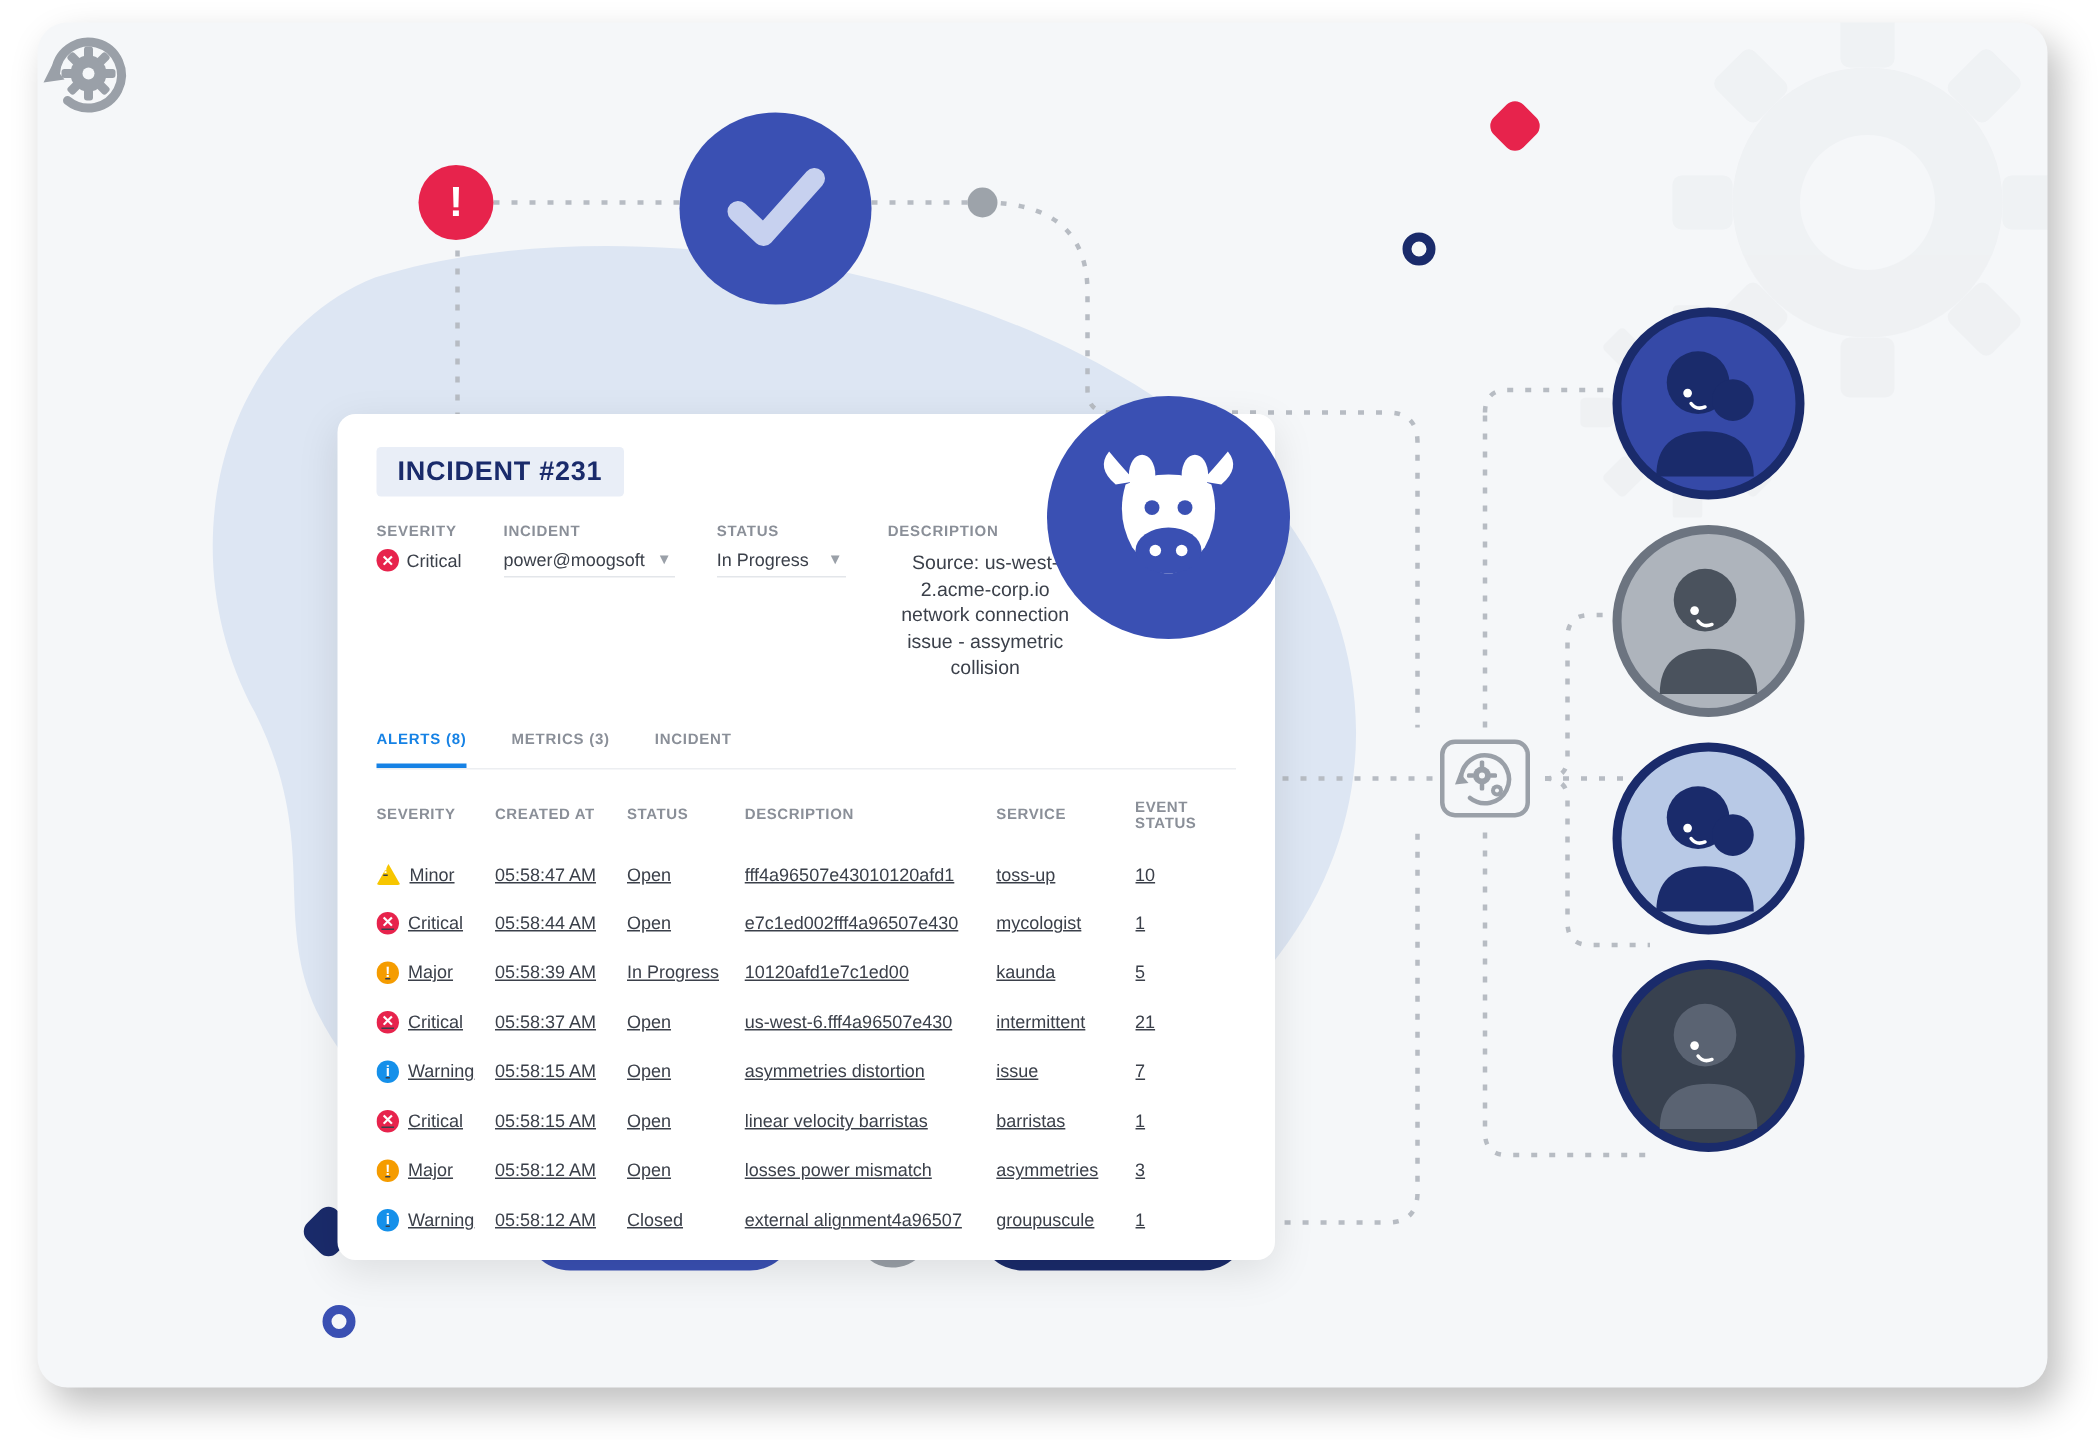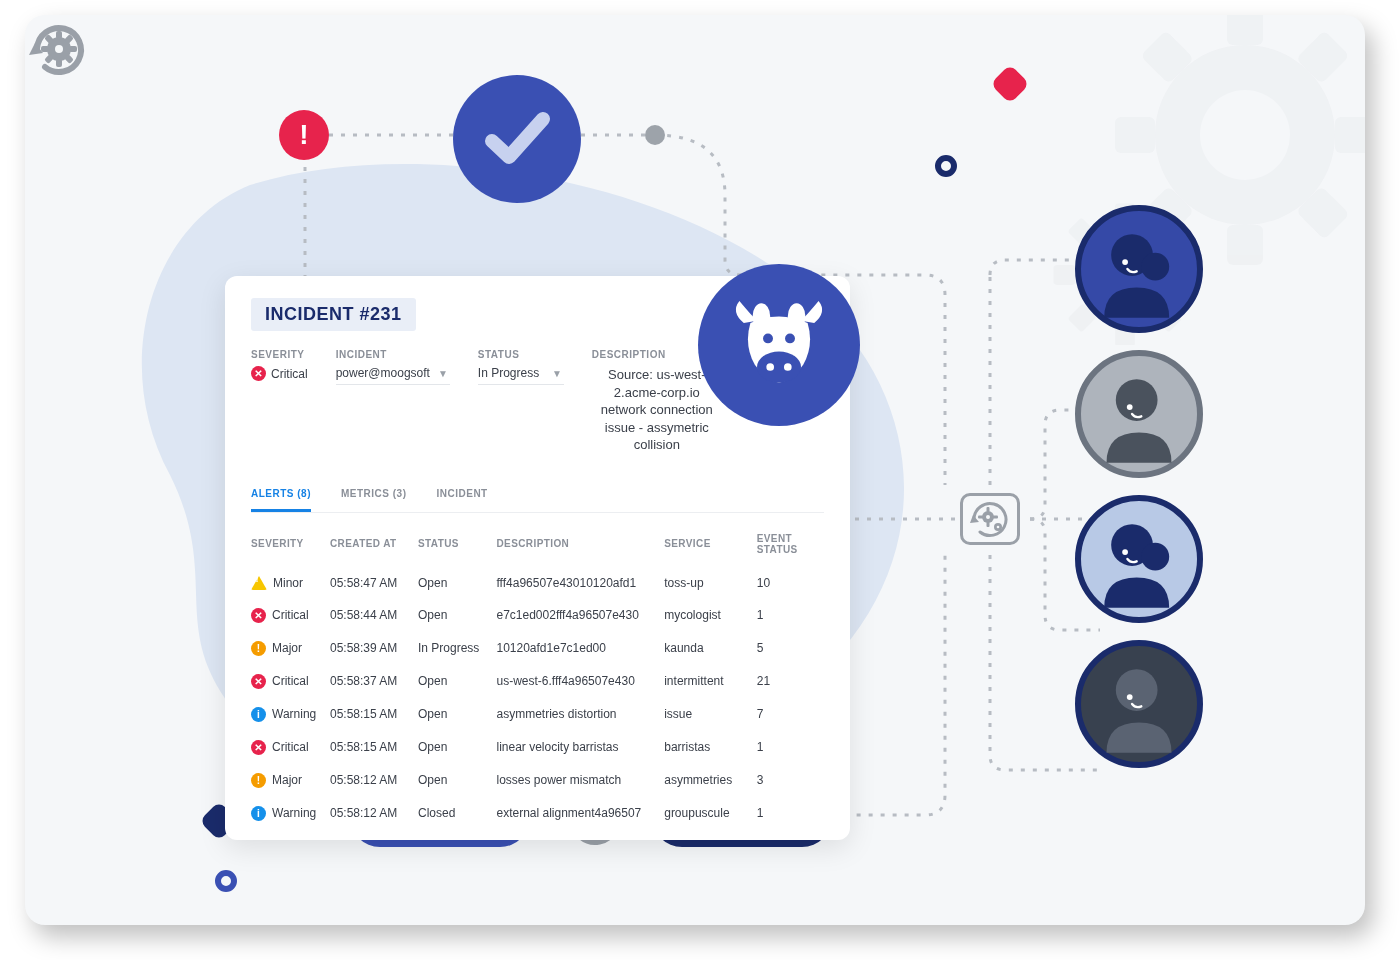--- a/index.html
+++ b/index.html
@@ -63,21 +63,21 @@
   .sel{display:flex;align-items:center;gap:8px;border-bottom:1px solid #e3e6ea;padding:0 2px 4px 0;font-size:12px;color:#3b404a;min-width:86px;cursor:pointer;}
   .sel .chev{color:var(--gray);font-size:10px;margin-left:auto;}
   .sev-pill{display:flex;align-items:center;gap:5px;font-size:11px;}
 
   .tabs{display:flex;gap:30px;border-bottom:1px solid #eceef1;margin-top:26px;}
   .tab{padding:8px 0 10px 0;font-size:10px;letter-spacing:.5px;font-weight:700;color:var(--muted);cursor:pointer;}
   .tab.active{color:var(--link);border-bottom:3px solid var(--link);}
 
   table{width:100%;border-collapse:collapse;margin-top:8px;font-size:12px;}
   th{text-align:left;font-size:10px;letter-spacing:.4px;color:var(--muted);font-weight:700;padding:12px 6px 12px 0;}
-  td{padding:9px 6px 9px 0;color:#3b404a;white-space:nowrap;overflow:hidden;text-overflow:ellipsis;}
+  td{padding:9px 6px 9px 0;color:#3b404a;white-space:nowrap;overflow:hidden;text-overflow:ellipsis;text-decoration:underline;}
   td.sev{display:flex;align-items:center;gap:6px;}
 
   .ico{display:inline-flex;width:15px;height:15px;align-items:center;justify-content:center;border-radius:50%;color:#fff;font-size:10px;font-weight:800;}
   .ico.critical{background:var(--red);}
   .ico.major{background:var(--orange);}
   .ico.warning{background:var(--info);}
   .ico.minor-tri{width:0;height:0;border-left:8px solid transparent;border-right:8px solid transparent;border-bottom:14px solid var(--amber);border-radius:2px;}
   .ico.minor-tri::after{content:"!";color:#fff;font-size:9px;position:relative;top:3px;left:-2px;font-weight:800;}
 
 </style>

